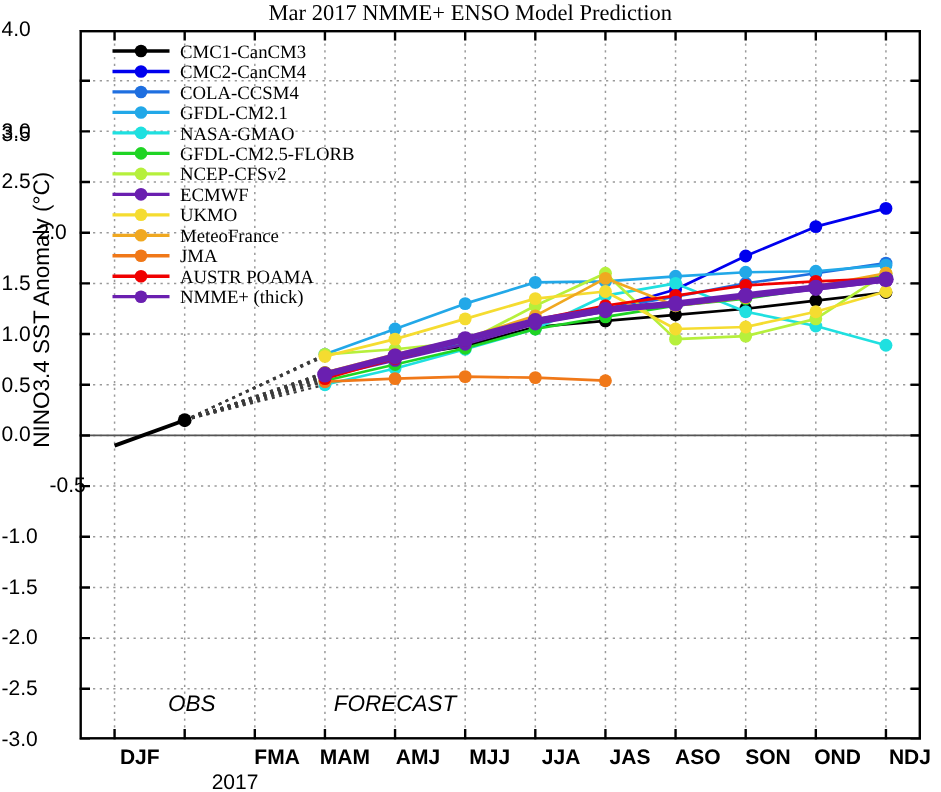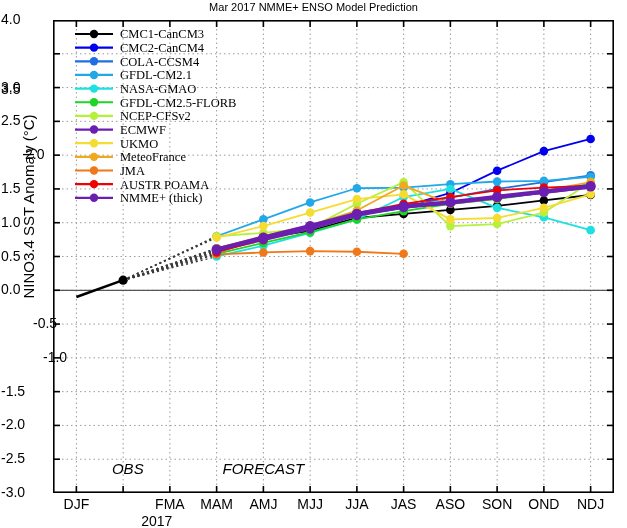--- a/index.html
+++ b/index.html
@@ -1,24 +1,24 @@
 <!DOCTYPE html>
 <html><head>
 <meta charset="utf-8">
 <style>
   html,body{margin:0;padding:0;background:#ffffff;}
   body{width:627px;height:528px;overflow:hidden;font-family:"Liberation Sans",sans-serif;}
   #root{position:relative;width:627px;height:528px;}
-  #title{position:absolute;left:0;top:1px;width:627px;text-align:center;font-size:11px;color:#000;letter-spacing:0px;}
+  #title{position:absolute;left:0;top:1px;width:627px;text-align:center;font-size:15px;color:#000;letter-spacing:0px;font-family:Liberation Serif, serif;}
   #ylabel{position:absolute;left:-92px;top:198px;width:240px;text-align:center;font-size:15px;color:#000;
           transform:rotate(-90deg);transform-origin:center center;white-space:nowrap;}
   #plotwrap{position:absolute;left:53px;top:20px;width:561px;height:473px;}
   svg{display:block;}
   .yticklab{position:absolute;font-size:14px;color:#000;text-align:left;width:46px;}
-  .xticklab{position:absolute;font-size:14px;color:#000;text-align:center;width:60px;}
+  .xticklab{position:absolute;font-size:14px;color:#000;text-align:right;width:60px;font-weight:bold;}
   #yearlab{position:absolute;font-size:14px;color:#000;}
   .legtext{font-size:12.5px;fill:#000;font-family:"Liberation Serif",serif;}
   .annot{font-style:italic;font-size:15px;fill:#000;font-family:"Liberation Sans",sans-serif;}
 </style>
 </head>
 <body>
 
 <div id="root">
 
   <div id="title">Mar 2017 NMME+ ENSO Model Prediction</div>
@@ -350,21 +350,21 @@
       <div class="yticklab" style="left: 1px; top: 11px;">4.0</div>
       <div class="yticklab" style="left: 1px; top: 44.7857px; margin-top: 36px;">3.5</div>
       <div class="yticklab" style="left: 1px; top: 78.5714px;">3.0</div>
       <div class="yticklab" style="left: 1px; top: 112.357px;">2.5</div>
       <div class="yticklab" style="left: 1px; top: 146.143px; padding-left: 24px;">2.0</div>
       <div class="yticklab" style="left: 1px; top: 179.929px;">1.5</div>
       <div class="yticklab" style="left: 1px; top: 213.714px;">1.0</div>
       <div class="yticklab" style="left: 1px; top: 247.5px;">0.5</div>
       <div class="yticklab" style="left: 1px; top: 281.286px;">0.0</div>
       <div class="yticklab" style="left: 1px; top: 315.071px; margin-left: 32px;">-0.5</div>
-      <div class="yticklab" style="left: 1px; top: 348.857px; padding-left: 42px;">-1.0</div>
+      <div class="yticklab" style="left: 1px; top: 348.857px;">-1.0</div>
       <div class="yticklab" style="left: 1px; top: 382.643px;">-1.5</div>
       <div class="yticklab" style="left: 1px; top: 416.429px;">-2.0</div>
       <div class="yticklab" style="left: 1px; top: 450.214px;">-2.5</div>
       <div class="yticklab" style="left: 1px; top: 484px;">-3.0</div>
     </div>
   <div id="xtick-container">
       <div class="xticklab" style="left: 46.375px; top: 496px;">DJF</div>
       <div class="xticklab" style="left: 93.125px; top: 520px; margin-top: 36px;">Feb</div>
       <div class="xticklab" style="left: 139.875px; top: 496px;">FMA</div>
       <div class="xticklab" style="left: 186.625px; top: 496px;">MAM</div>

